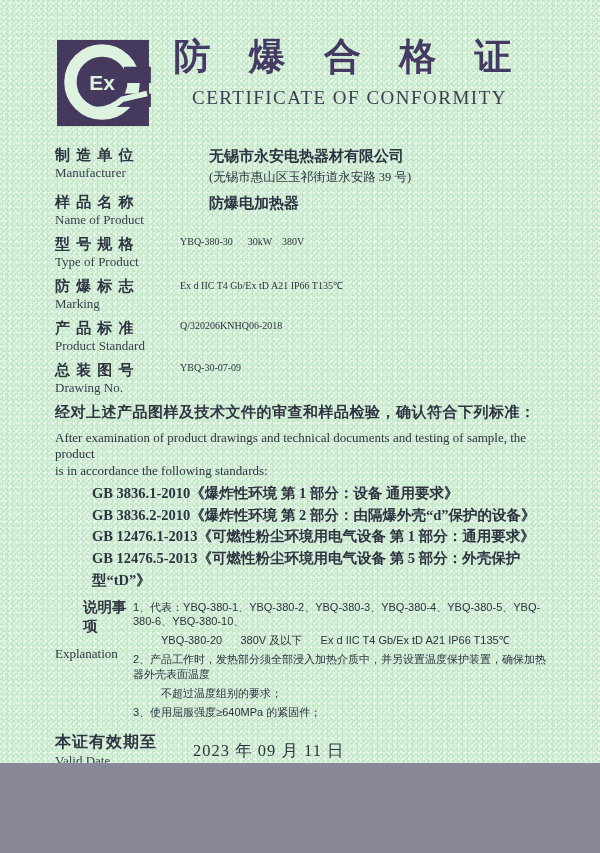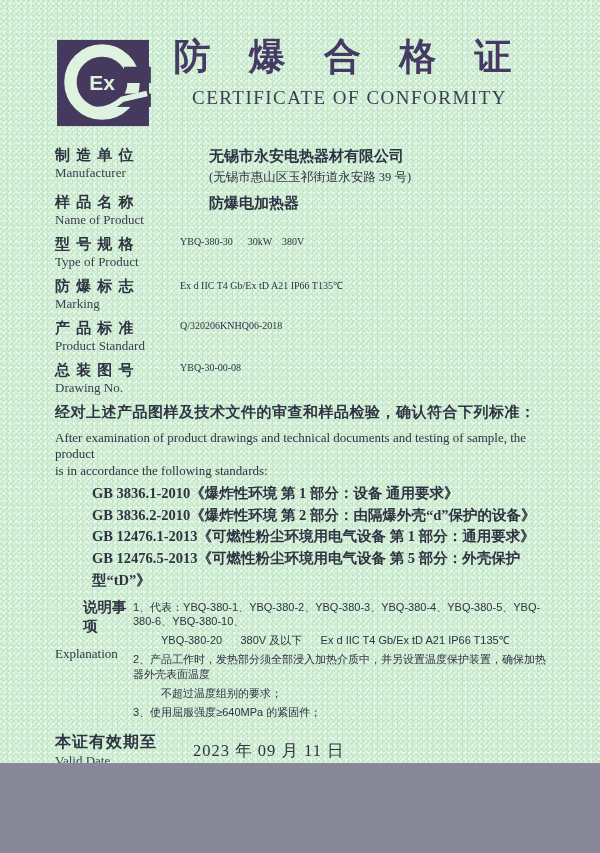--- a/index.html
+++ b/index.html
@@ -121,21 +121,21 @@
         <div class="fl-cn">产 品 标 准</div>
         <div class="fl-en">Product Standard</div>
       </div>
     <div class="fv">Q/320206KNHQ06-2018</div>
   </div>
   <div class="frow">
     <div class="fl">
         <div class="fl-cn">总 装 图 号</div>
         <div class="fl-en">Drawing No.</div>
       </div>
-    <div class="fv">YBQ-30-00-08</div>
+    <div class="fv">YBQ-30-07-09</div>
   </div>
 
   <div class="stmt-cn">经对上述产品图样及技术文件的审查和样品检验，确认符合下列标准：</div>
   <div class="stmt-en">
     <div>After examination of product drawings and technical documents and testing of sample, the product</div>
     <div>is in accordance the following standards:</div>
   </div>
 
   <div class="stds">
     <div>GB 3836.1-2010《爆炸性环境 第 1 部分：设备 通用要求》</div>

